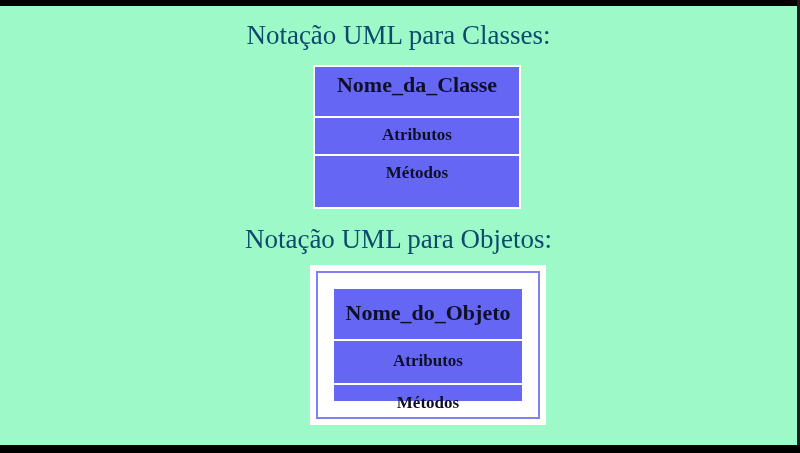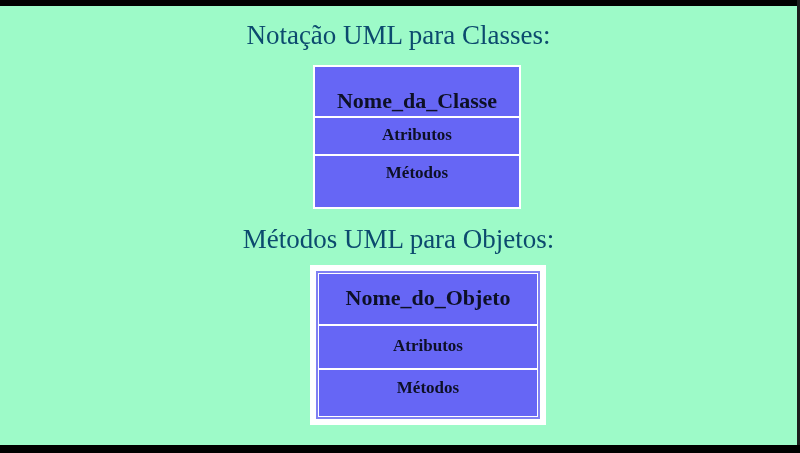--- a/index.html
+++ b/index.html
@@ -52,21 +52,21 @@
     position: relative;
     box-sizing: border-box;
     text-align: center;
     color: #0D1026;
     font-weight: bold;
   }
   #class-box .row-name {
     height: 51px;
     line-height: 36px;
     font-size: 22px;
-    padding-top: 16px;
+    padding-top: 0;
     border-bottom: 2px solid #FFFFFF;
   }
   #class-box .row-attr {
     height: 38px;
     line-height: 34px;
     font-size: 17px;
     border-bottom: 2px solid #FFFFFF;
   }
   #class-box .row-meth {
     height: 49px;
@@ -85,21 +85,21 @@
     border: 1px solid #FFFFFF;
     box-sizing: border-box;
     padding: 5px;
   }
   #object-box .mid-ring {
     width: 100%;
     height: 100%;
     box-sizing: border-box;
     border: 2px solid #8080F2;
     background: #FFFFFF;
-    padding: 0;
+    padding: 15px;
   }
   #object-box .inner {
     width: 100%;
     height: 100%;
     box-sizing: border-box;
     background: #6666F5;
     border: 1px solid #FFFFFF;
   }
   #object-box .row {
     box-sizing: border-box;
@@ -161,21 +161,21 @@
   <div id="canvas">
 
     <div class="section-title" id="title-classes">Notação UML para Classes:</div>
 
     <div id="class-box">
       <div class="row row-name">Nome_da_Classe</div>
       <div class="row row-attr">Atributos</div>
       <div class="row row-meth">Métodos</div>
     </div>
 
-    <div class="section-title" id="title-objects">Métodos UML para Objetos:</div>
+    <div class="section-title" id="title-objects">Notação UML para Objetos:</div>
 
     <div id="object-box">
       <div class="mid-ring">
         <div class="inner">
           <div class="row row-name">Nome_do_Objeto</div>
           <div class="row row-attr">Atributos</div>
           <div class="row row-meth">Métodos</div>
         </div>
       </div>
     </div>

